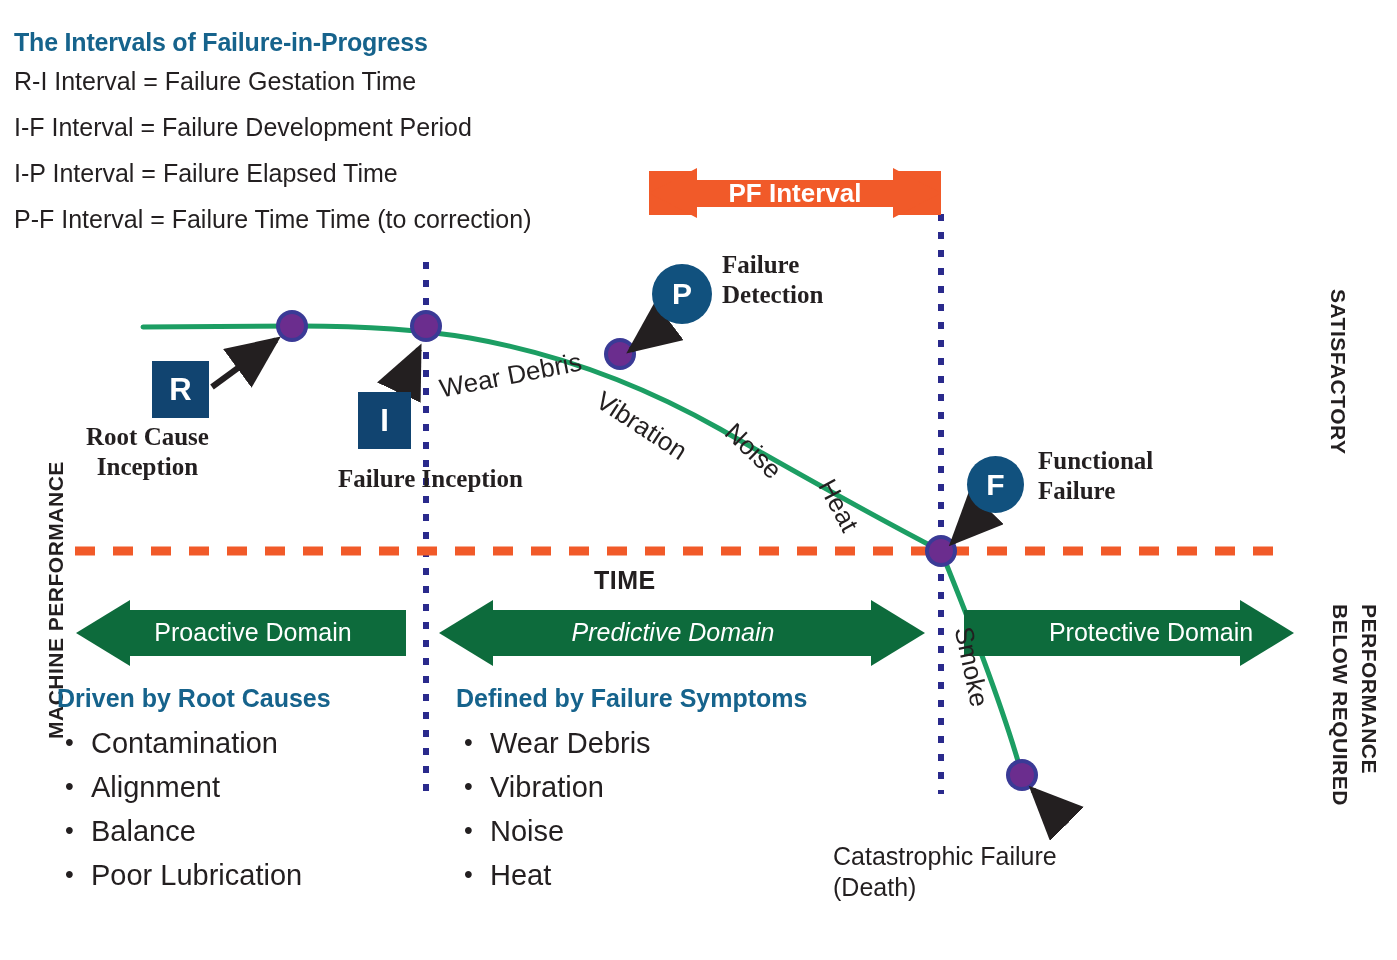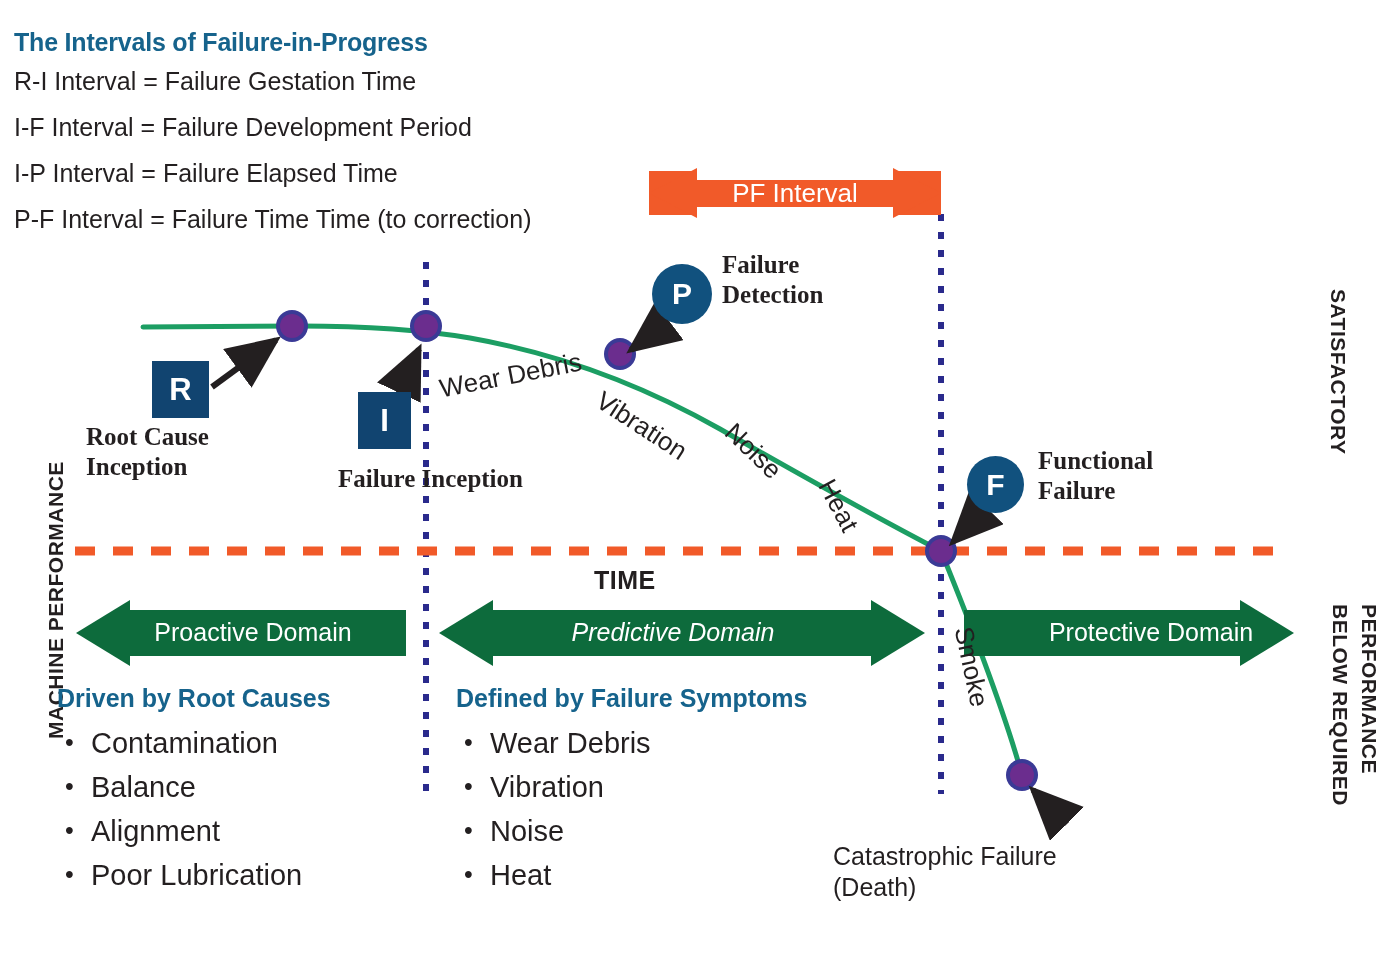--- a/index.html
+++ b/index.html
@@ -32,21 +32,21 @@
 
   .cbadge{position:absolute;border-radius:50%;background:#11517e;color:#ffffff;
           font-weight:bold;display:flex;align-items:center;justify-content:center;
           font-size:30px;}
   #badge-P{left:652px;top:260px;width:60px;height:60px;}
   #badge-F{left:967px;top:452px;width:57px;height:57px;}
 
   
   .callout{position:absolute;font-weight:bold;font-size:25px;line-height:30px;
            color:#231f20;white-space:nowrap;font-family:Liberation Serif, serif;}
-  #co-root{left:86px;top:418px;}
+  #co-root{left:86px;top:418px;text-align:center;}
   #co-fail-inc{left:338px;top:460px;text-align:right;}
   #co-detect{left:722px;top:246px;}
   #co-func{left:1038px;top:442px;}
 
   .plain{position:absolute;font-size:25px;line-height:31px;color:#231f20;
          white-space:nowrap;}
   #co-cat{left:833px;top:837px;}
 
   
   .curvelab{position:absolute;font-size:26px;color:#231f20;white-space:nowrap;
@@ -60,21 +60,21 @@
   
   #time-label{position:absolute;left:594px;top:562px;font-size:25px;
               font-weight:bold;letter-spacing:0.5px;color:#231f20;}
 
   
   .bandtxt{position:absolute;color:#ffffff;font-size:25px;white-space:nowrap;
            text-align:center;}
   #bt-proactive{left:118px;top:614px;width:270px;}
   #bt-predictive{left:488px;top:614px;width:370px;font-style:italic;}
   #bt-protective{left:1016px;top:614px;width:270px;}
-  #bt-pf{left:660px;top:174px;width:270px;font-weight:normal;font-size:26px;}
+  #bt-pf{left:660px;top:174px;width:270px;font-weight:bold;font-size:26px;}
 
   
   .listblk{position:absolute;}
   .list-head{font-size:25px;font-weight:bold;color:#16638c;white-space:nowrap;
              margin-bottom:8px;}
   .list-ul{list-style:none;margin:0;padding:0;}
   .list-ul li{font-size:29px;line-height:44px;color:#231f20;white-space:nowrap;
               padding-left:34px;position:relative;}
   .list-ul li:before{content:"\2022";position:absolute;left:8px;top:-1px;font-size:25px;}
   #list-left{left:57px;top:680px;}
@@ -205,22 +205,22 @@
 
   <div class="bandtxt" id="bt-pf">PF Interval</div>
   <div class="bandtxt" id="bt-proactive">Proactive Domain</div>
   <div class="bandtxt" id="bt-predictive">Predictive Domain</div>
   <div class="bandtxt" id="bt-protective">Protective Domain</div>
 
   <div class="listblk" id="list-left">
     <div class="list-head">Driven by Root Causes</div>
     <ul class="list-ul">
       <li>Contamination</li>
+      <li>Alignment</li>
       <li>Balance</li>
-      <li>Alignment</li>
       <li>Poor Lubrication</li>
     </ul>
   </div>
 
   <div class="listblk" id="list-right">
     <div class="list-head">Defined by Failure Symptoms</div>
     <ul class="list-ul">
       <li>Wear Debris</li>
       <li>Vibration</li>
       <li>Noise</li>

